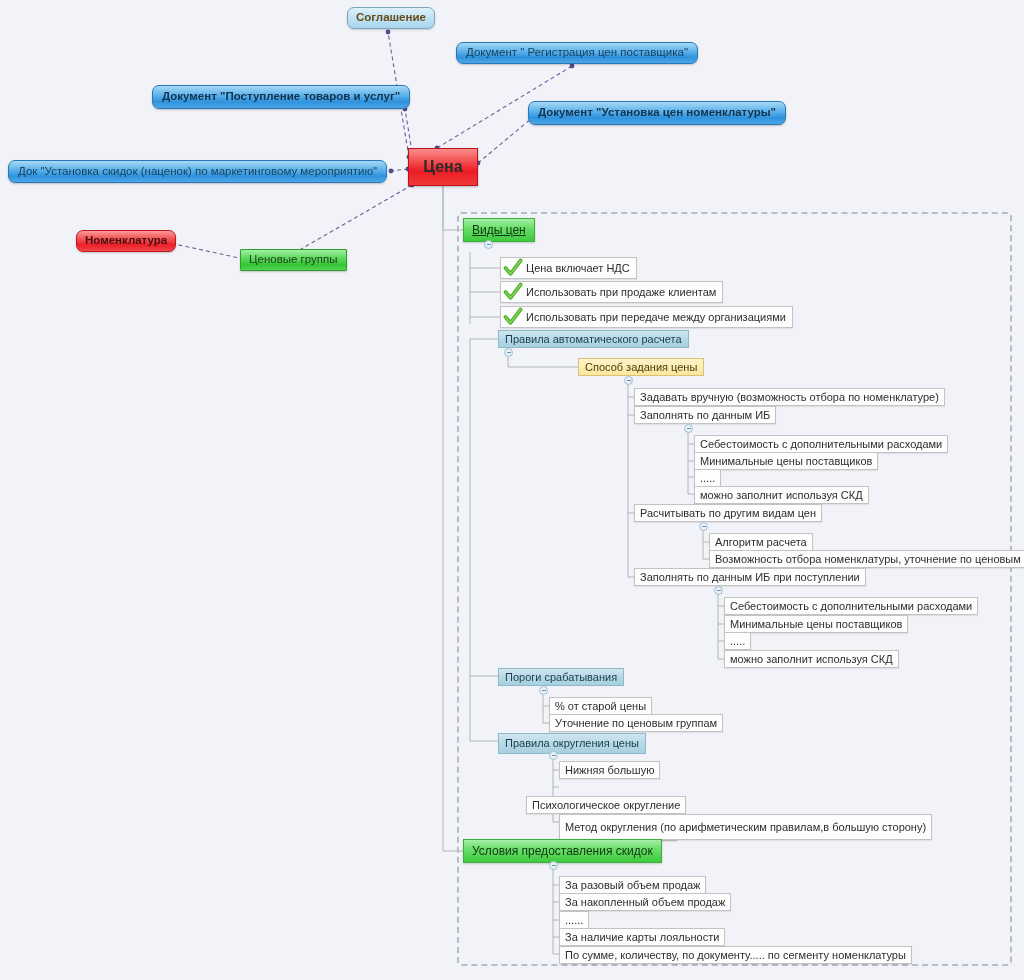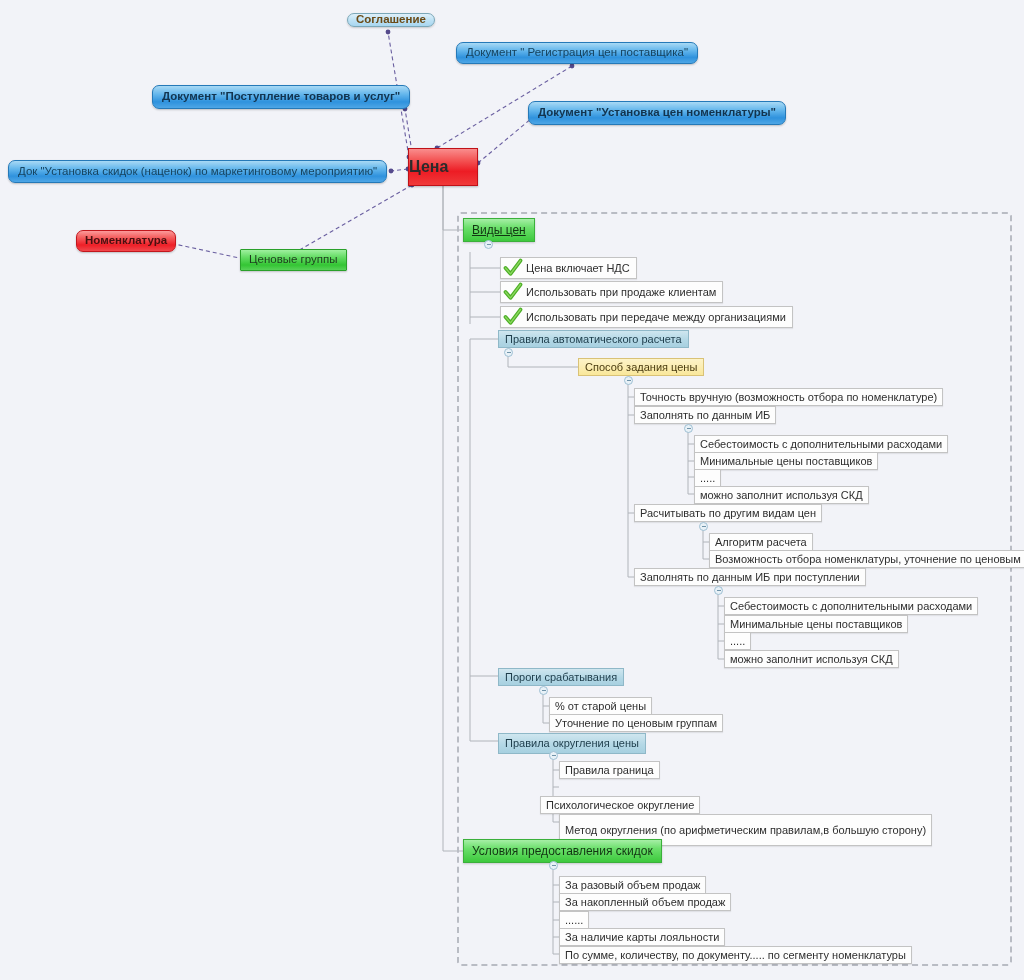--- a/index.html
+++ b/index.html
@@ -29,21 +29,21 @@
     align-items: center;
   }
 
   
   .n-root {
     background: linear-gradient(180deg,#f98d8d 0%,#f45a5a 28%,#ed1c24 62%,#f03a3a 100%);
     border: 1px solid #c01118;
     color: #2b2b2b;
     font-weight: bold;
     font-size: 16px;
-    justify-content: flex-start;
+    justify-content: center;
     box-shadow: 0 1px 2px rgba(0,0,0,.25);
   }
 
   
   .n-red {
     background: linear-gradient(180deg,#fb9a9a 0%,#f56363 30%,#ee1f27 70%,#f2474c 100%);
     border: 1px solid #c2161d;
     border-radius: 7px;
     color: #4a1010;
     font-weight: bold;
@@ -222,21 +222,21 @@
       <path d="M553,863 L553,954 M553,885 L559,885 M553,902 L559,902 M553,920 L559,920 M553,937 L559,937 M553,954 L559,954"></path>
     </g>
   </svg>
 
   <div class="dashed-box" style="left:457px; top:212px; width:555px; height:754px;"></div>
 
   <div class="node n-root" style="left:408px; top:148px; width:70px; height:38px;">
     <span>Цена</span>
   </div>
 
-  <div class="node n-blue-pale" style="left:347px; top:13px; height:14px;align-items:center;">
+  <div class="node n-blue-pale" style="left:347px; top:7px; height:22px;align-items:center;">
     <span>Соглашение</span>
   </div>
 
   <div class="node n-blue thin" style="left:456px; top:42px; height:22px;">
     <span>Документ " Регистрация цен поставщика"</span>
   </div>
 
   <div class="node n-blue" style="left:152px; top:85px; height:24px;">
     <span>Документ "Поступление товаров и услуг"</span>
   </div>
@@ -290,21 +290,21 @@
     <span>Правила автоматического расчета</span>
   </div>
   <div class="toggle" style="left:504px; top:348px;"></div>
 
   <div class="node n-yellow" style="left:578px; top:358px; height:18px;">
     <span>Способ задания цены</span>
   </div>
   <div class="toggle" style="left:624px; top:376px;"></div>
 
   <div class="node n-leaf" style="left:634px; top:388px; height:18px;">
-    <span>Точность вручную (возможность отбора по номенклатуре)</span>
+    <span>Задавать вручную (возможность отбора по номенклатуре)</span>
   </div>
 
   <div class="node n-leaf" style="left:634px; top:406px; height:18px;">
     <span>Заполнять по данным ИБ</span>
   </div>
   <div class="toggle" style="left:684px; top:424px;"></div>
 
   <div class="node n-leaf" style="left:694px; top:435px; height:18px;">
     <span>Себестоимость с дополнительными расходами</span>
   </div>
@@ -359,29 +359,29 @@
   <div class="node n-leaf" style="left:549px; top:714px; height:18px;">
     <span>Уточнение по ценовым группам</span>
   </div>
 
   <div class="node n-steel" style="left:498px; top:733px; height:21px;">
     <span>Правила округления цены</span>
   </div>
   <div class="toggle" style="left:549px; top:751px;"></div>
 
   <div class="node n-leaf" style="left:559px; top:761px; height:18px;">
-    <span>Правила граница</span>
+    <span>Нижняя большую</span>
   </div>
   <div class="node n-leaf" style="left:559px; top:807px; height:34px;justify-content:flex-end;">
     <span>Точность округления</span>
   </div>
-  <div class="node n-leaf" style="left:540px; top:796px; height:18px;">
+  <div class="node n-leaf" style="left:526px; top:796px; height:18px;">
     <span>Психологическое округление</span>
   </div>
-  <div class="node n-leaf" style="left:559px; top:814px; height:32px;">
+  <div class="node n-leaf" style="left:559px; top:814px; height:26px;">
     <span>Метод округления (по арифметическим правилам,в большую сторону)</span>
   </div>
 
   <div class="node n-green-sq" style="left:463px; top:839px; height:24px;">
     <span>Условия предоставления скидок</span>
   </div>
   <div class="toggle" style="left:549px; top:861px;"></div>
 
   <div class="node n-leaf" style="left:559px; top:876px; height:18px;">
     <span>За разовый объем продаж</span>

